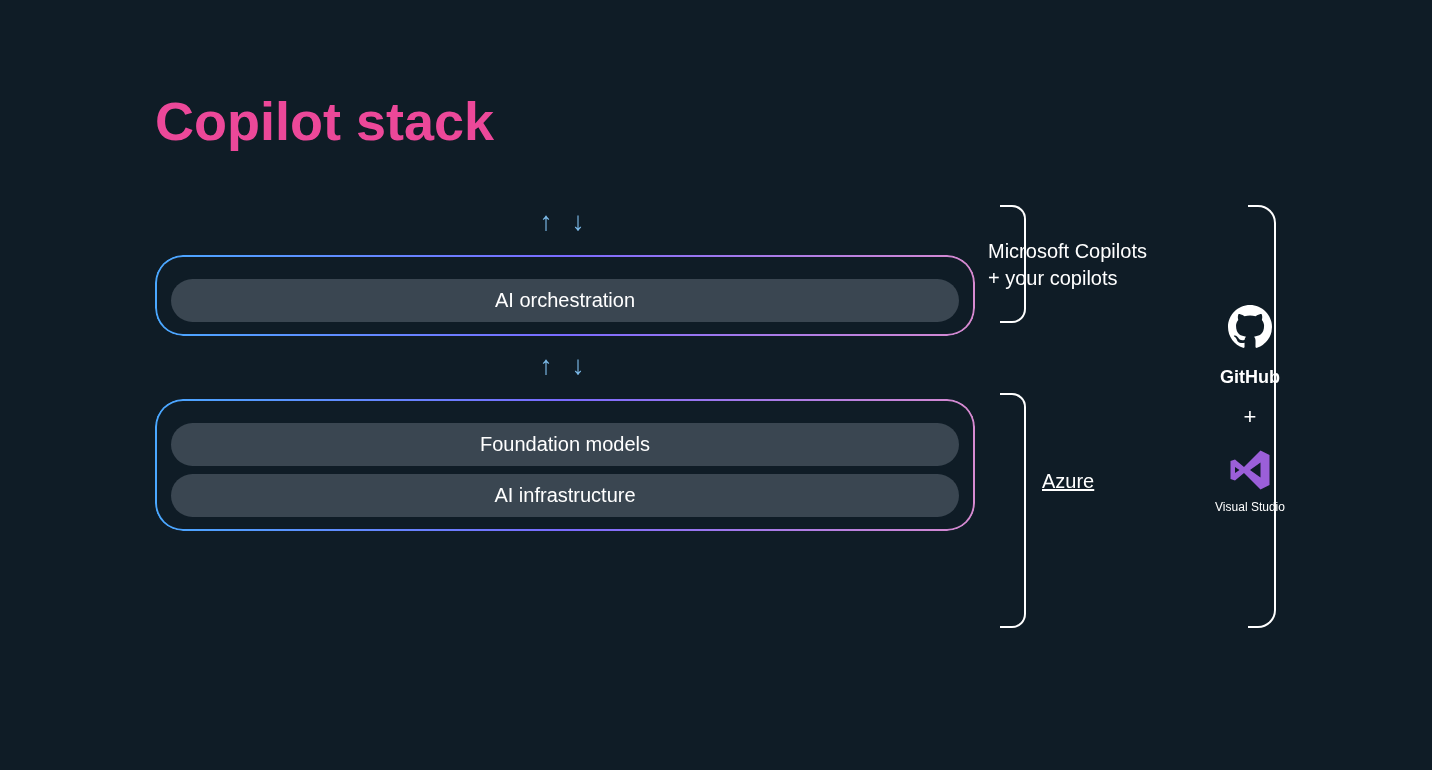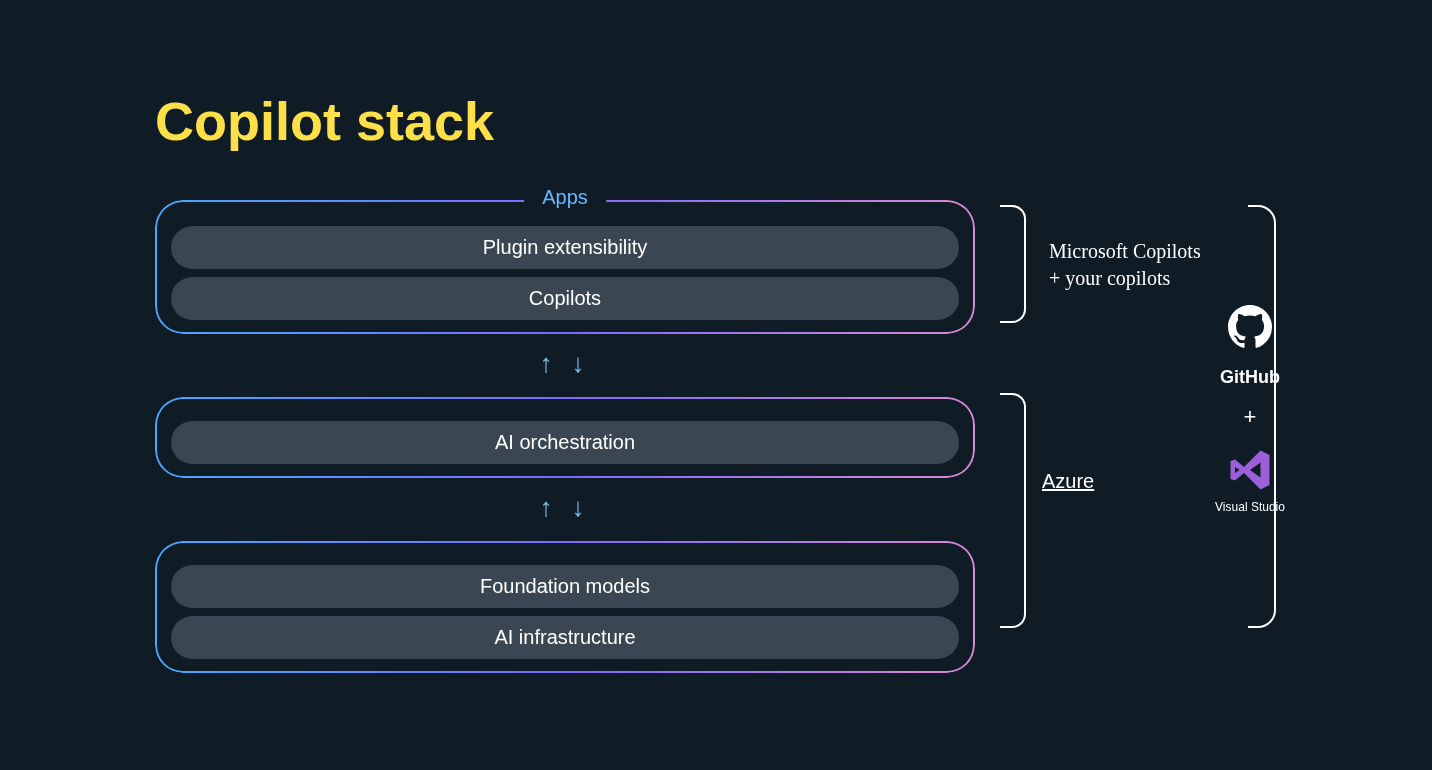--- a/index.html
+++ b/index.html
@@ -11,21 +11,21 @@
     color: #ffffff;
     overflow: hidden;
     position: relative;
   }
   .title {
     position: absolute;
     left: 155px;
     top: 90px;
     font-size: 54px;
     font-weight: 600;
-    color: #fde047;
+    color: #ec4899;
   }
   .stack-col {
     position: absolute;
     left: 155px;
     top: 200px;
     width: 820px;
   }
   .group {
     position: relative;
     border: 2px solid;
@@ -125,43 +125,38 @@
     margin-top: 2px;
   }
 </style>
 </head>
 <body>
 
 <div class="title">Copilot stack</div>
 
 <div class="stack-col">
 
-  <div class="group">
-    <div class="group-header">Apps</div>
-    <div class="pill">Plugin extensibility</div>
-    <div class="pill">Copilots</div>
-  </div>
 
   <div class="arrows">↑ ↓</div>
 
   <div class="group">
     <div class="pill">AI orchestration</div>
   </div>
 
   <div class="arrows">↑ ↓</div>
 
   <div class="group">
     <div class="pill">Foundation models</div>
     <div class="pill">AI infrastructure</div>
   </div>
 
 </div>
 
 <div class="bracket" style="left:1000px; top:205px; width:26px; height:118px;"></div>
-<div class="label-right" style="left:1049px; top:238px;font-family:Liberation Serif, serif;">
+<div class="label-right" style="left:988px; top:238px;">
   <span>Microsoft Copilots</span><br>
   <span>+ your copilots</span>
 </div>
 
 <div class="bracket" style="left:1000px; top:393px; width:26px; height:235px;"></div>
 <div class="label-right" style="left:1042px; top:468px;text-decoration:underline;">Azure</div>
 
 <div class="big-bracket" style="left:1248px; top:205px; width:28px; height:423px;"></div>
 
 <div class="tools-col" style="left:1170px; top:305px;">

